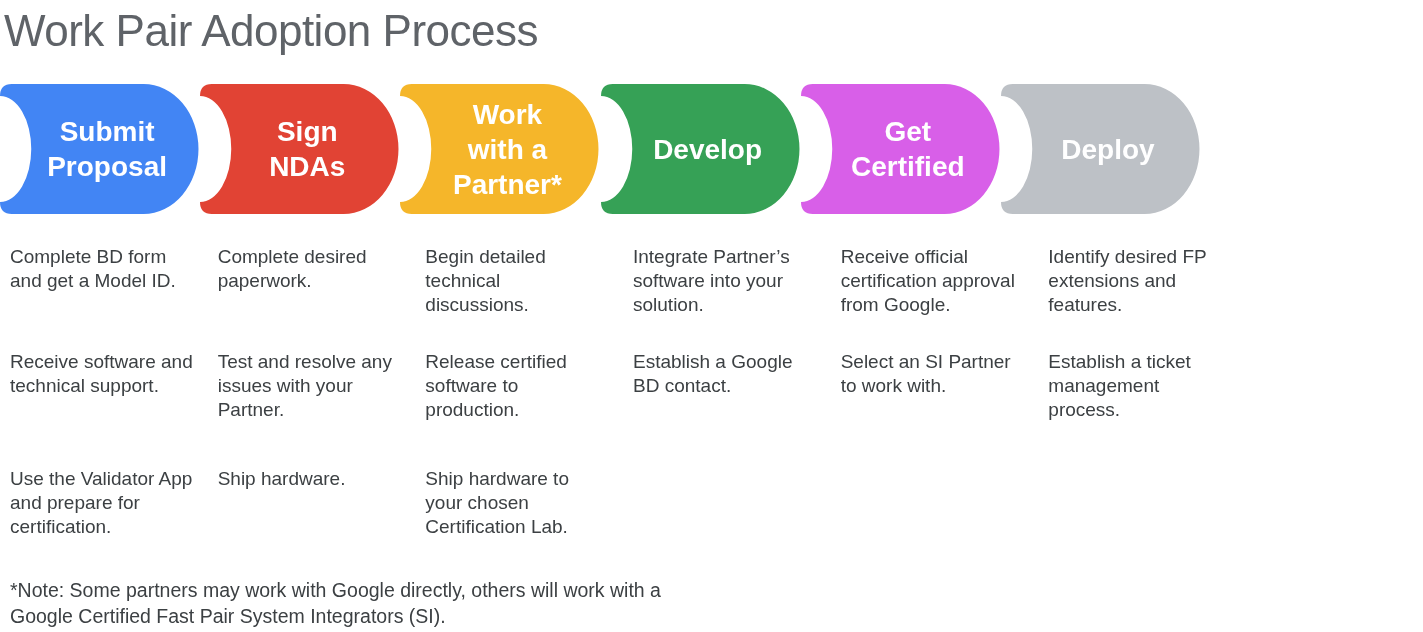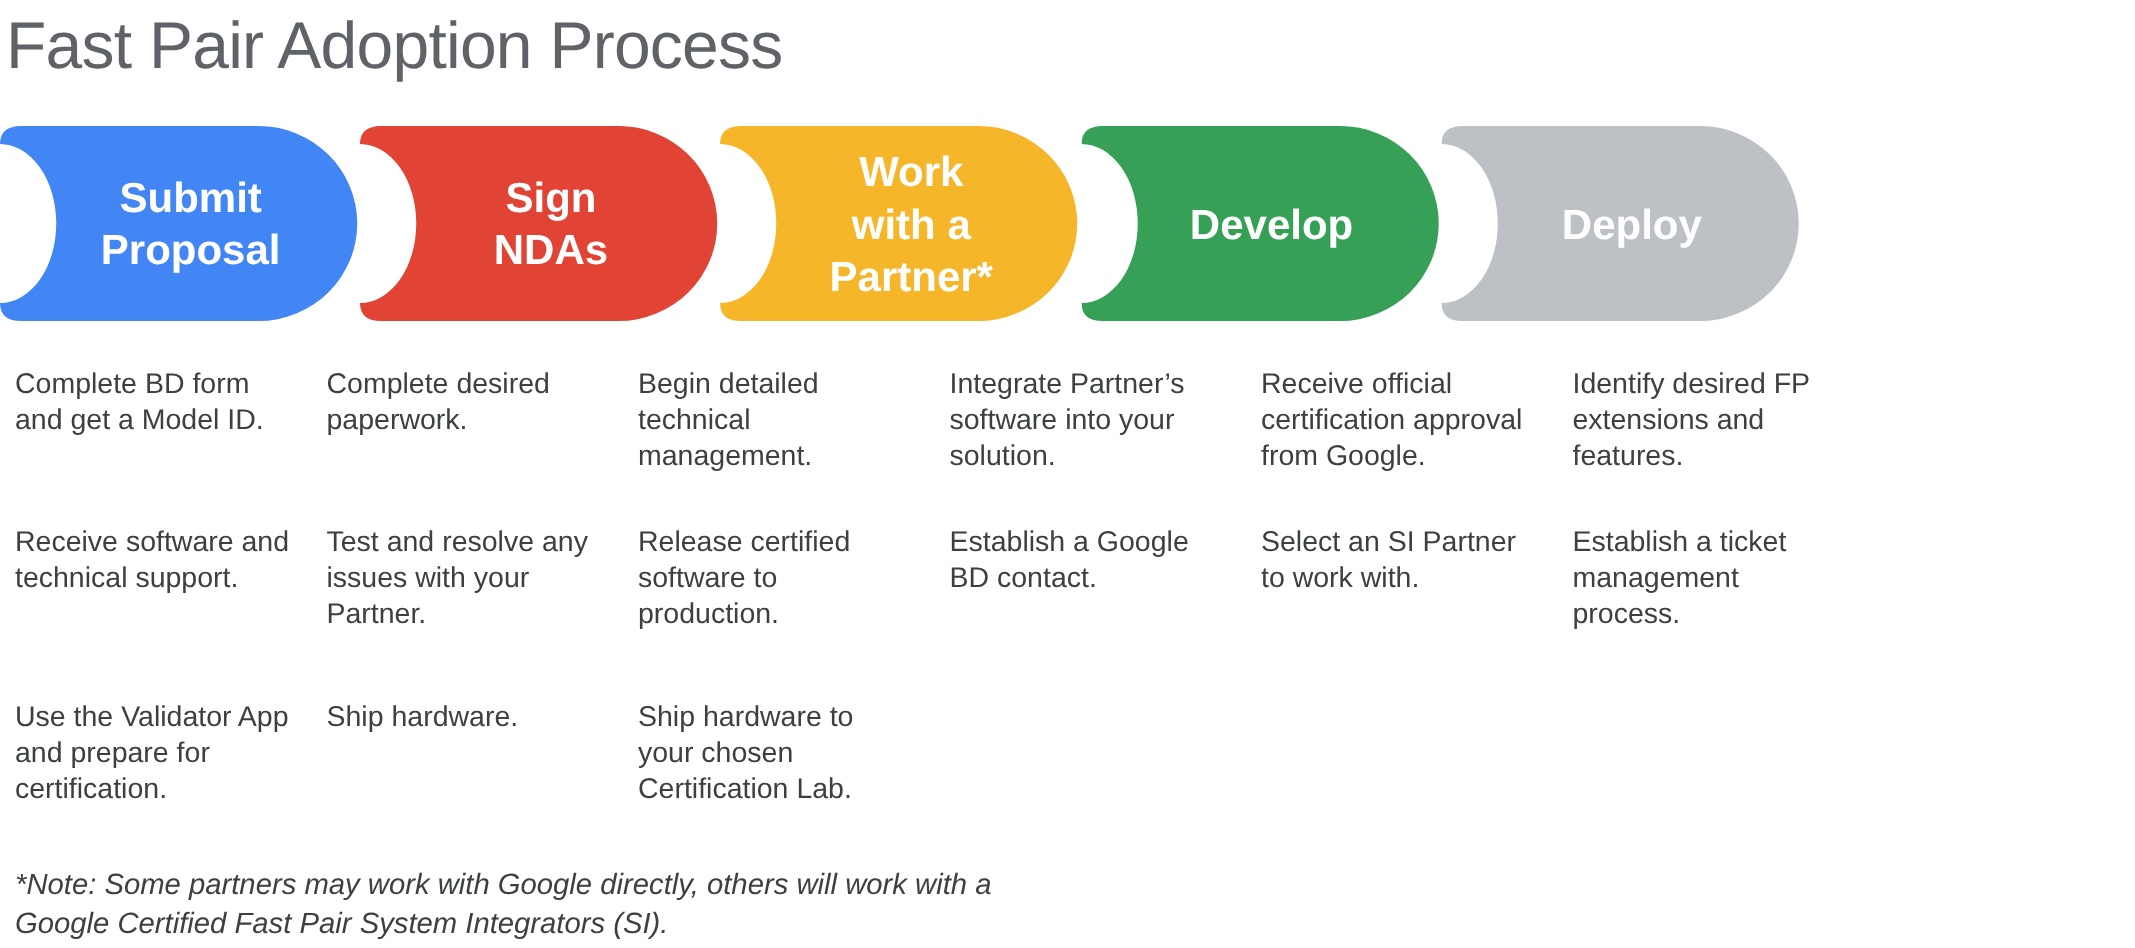--- a/index.html
+++ b/index.html
@@ -76,29 +76,28 @@
     color: #3c4043;
   }
   .note {
     position: absolute;
     top: 577px;
     left: 10px;
     font-size: 19.5px;
     line-height: 26px;
     color: #3c4043;
     white-space: pre-line;
-    font-style: italic;
   }
 </style>
 </head>
 <body>
 
 <div class="canvas">
 
-  <h1 class="title">Fast Pair Adoption Process</h1>
+  <h1 class="title">Work Pair Adoption Process</h1>
 
   <div class="band">
 
     <div class="stage">
       <svg viewBox="0 0 237 130" preserveAspectRatio="none">
         <path d="M 14 0 H 170 A 65 65 0 0 1 235 65 A 65 65 0 0 1 170 130 H 14 Q 0 130 0 118 A 37 53 0 0 0 0 12 Q 0 0 14 0 Z" fill="#4285F4"></path>
       </svg>
       <div class="stage-label">Submit
 Proposal</div>
     </div>
@@ -120,35 +119,42 @@
 Partner*</div>
     </div>
 
     <div class="stage">
       <svg viewBox="0 0 237 130" preserveAspectRatio="none">
         <path d="M 14 0 H 170 A 65 65 0 0 1 235 65 A 65 65 0 0 1 170 130 H 14 Q 0 130 0 118 A 37 53 0 0 0 0 12 Q 0 0 14 0 Z" fill="#36A156"></path>
       </svg>
       <div class="stage-label">Develop</div>
     </div>
 
+    <div class="stage">
+      <svg viewBox="0 0 237 130" preserveAspectRatio="none">
+        <path d="M 14 0 H 170 A 65 65 0 0 1 235 65 A 65 65 0 0 1 170 130 H 14 Q 0 130 0 118 A 37 53 0 0 0 0 12 Q 0 0 14 0 Z" fill="#D85FE8"></path>
+      </svg>
+      <div class="stage-label">Get
+Certified</div>
+    </div>
 
     <div class="stage">
       <svg viewBox="0 0 237 130" preserveAspectRatio="none">
         <path d="M 14 0 H 170 A 65 65 0 0 1 235 65 A 65 65 0 0 1 170 130 H 14 Q 0 130 0 118 A 37 53 0 0 0 0 12 Q 0 0 14 0 Z" fill="#BDC1C6"></path>
       </svg>
       <div class="stage-label">Deploy</div>
     </div>
 
   </div>
 
   <div class="details-grid">
 
     <div class="cell">Complete BD form and get a Model ID.</div>
     <div class="cell">Complete desired paperwork.</div>
-    <div class="cell">Begin detailed technical management.</div>
+    <div class="cell">Begin detailed technical discussions.</div>
     <div class="cell">Integrate Partner’s software into your solution.</div>
     <div class="cell">Receive official certification approval from Google.</div>
 
     <div class="cell">Identify desired FP extensions and features.</div>
     <div class="cell">Receive software and technical support.</div>
     <div class="cell">Test and resolve any issues with your Partner.</div>
     <div class="cell">Release certified software to production.</div>
 
     <div class="cell">Establish a Google BD contact.</div>
     <div class="cell">Select an SI Partner to work with.</div>

